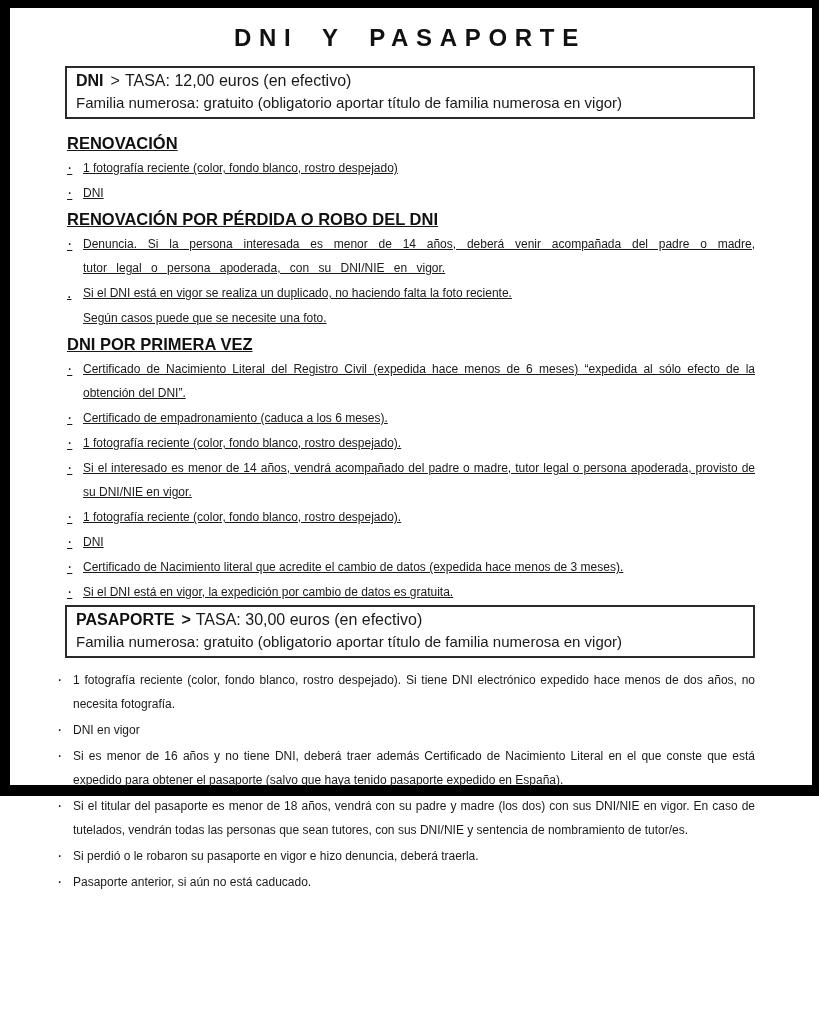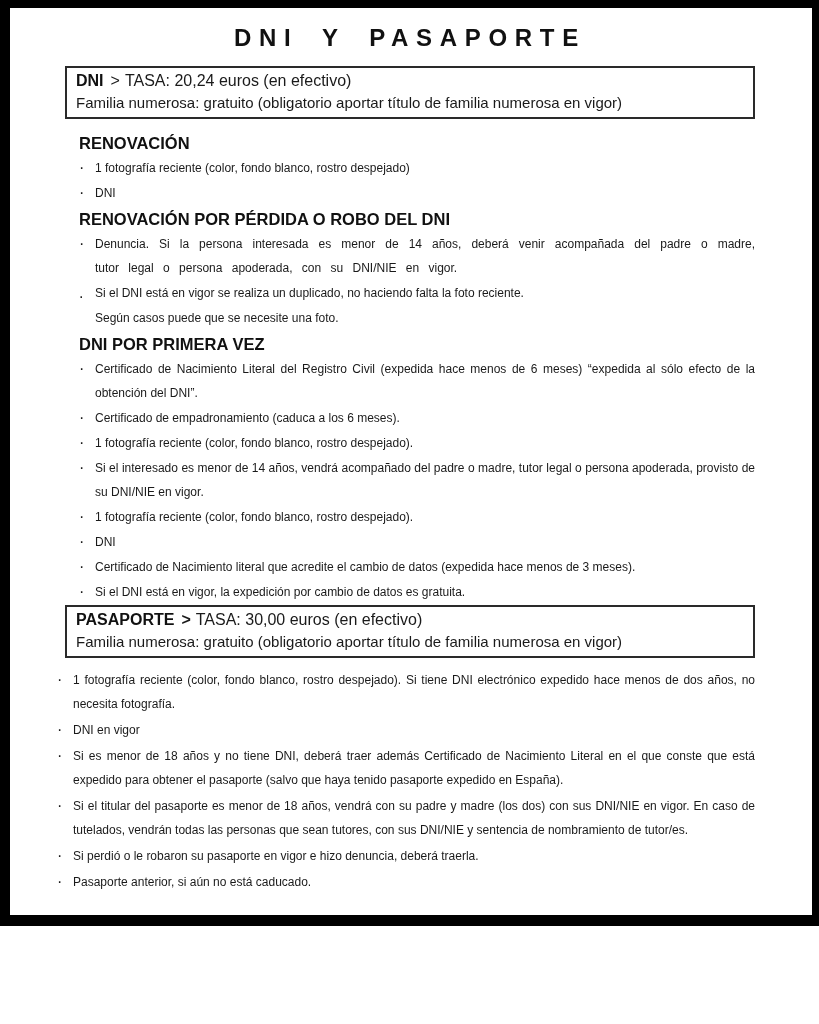--- a/index.html
+++ b/index.html
@@ -4,21 +4,21 @@
 <style>
   html, body { margin: 0; padding: 0; }
   body {
     width: 819px; height: 1024px;
     background: #ffffff;
     overflow: hidden;
     font-family: "Liberation Sans", sans-serif;
   }
   .frame {
     box-sizing: border-box;
-    width: 819px; height: 926px;
+    width: 819px; height: 796px;
     border: solid #000000;
     border-width: 8px 7px 11px 10px;
     background: #ffffff;
   }
   .sheet {
     box-sizing: border-box;
     width: 100%; height: 100%;
     padding: 10px 57px 0 55px;
     color: #1a1a1a;
   }
@@ -37,21 +37,21 @@
     border: 2px solid #2a2a2a;
     padding: 2px 9px 4px 9px;
     margin-top: 12px;
     background: #ffffff;
   }
   .fb-l1 { margin: 0; font-size: 16px; line-height: 22px; }
   .fb-label { font-weight: bold; color: #111111; }
   .fb-arrow { margin: 0 5px 0 7px; }
   .fb-arrow.bold { font-weight: bold; }
   .fb-l2 { margin: 0; font-size: 15px; line-height: 21px; }
-  .dni-content { margin: 12px 0 0 14px; }
+  .dni-content { margin: 12px 0 0 2px; text-decoration: underline; }
   h2.sec {
     font-size: 16.5px;
     font-weight: bold;
     line-height: 24px;
     margin: 2px 0 0 0;
     color: #111111;
   }
   .item { display: flex; margin: 1px 0; }
   .bul {
     flex: 0 0 16px;
@@ -72,21 +72,21 @@
 </head>
 <body>
 
 <div class="frame">
   <main class="sheet">
 
     <h1 class="title">DNI Y PASAPORTE</h1>
 
     <section class="feebox">
       <p class="fb-l1">
-        <span class="fb-label">DNI</span><span class="fb-arrow">&gt;</span><span>TASA: 20,24 euros (en efectivo)</span>
+        <span class="fb-label">DNI</span><span class="fb-arrow">&gt;</span><span>TASA: 12,00 euros (en efectivo)</span>
       </p>
       <p class="fb-l2">Familia numerosa: gratuito (obligatorio aportar título de familia numerosa en vigor)</p>
     </section>
 
     <section class="dni-content">
 
       <h2 class="sec">RENOVACIÓN</h2>
       <div class="item">
         <span class="bul">·</span>
         <span class="txt">1 fotografía reciente (color, fondo blanco, rostro despejado)</span>
@@ -158,21 +158,21 @@
       <div class="item">
         <span class="bul">·</span>
         <span class="txt">1 fotografía reciente (color, fondo blanco, rostro despejado). Si tiene DNI electrónico expedido hace menos de dos años, no necesita fotografía.</span>
       </div>
       <div class="item">
         <span class="bul">·</span>
         <span class="txt">DNI en vigor</span>
       </div>
       <div class="item">
         <span class="bul">·</span>
-        <span class="txt">Si es menor de 18 años y no tiene DNI, deberá traer además Certificado de Nacimiento Literal en el que conste que está expedido para obtener el pasaporte (salvo que haya tenido pasaporte expedido en España).</span>
+        <span class="txt">Si es menor de 16 años y no tiene DNI, deberá traer además Certificado de Nacimiento Literal en el que conste que está expedido para obtener el pasaporte (salvo que haya tenido pasaporte expedido en España).</span>
       </div>
       <div class="item">
         <span class="bul">·</span>
         <span class="txt">Si el titular del pasaporte es menor de 18 años, vendrá con su padre y madre (los dos) con sus DNI/NIE en vigor. En caso de tutelados, vendrán todas las personas que sean tutores, con sus DNI/NIE y sentencia de nombramiento de tutor/es.</span>
       </div>
       <div class="item">
         <span class="bul">·</span>
         <span class="txt">Si perdió o le robaron su pasaporte en vigor e hizo denuncia, deberá traerla.</span>
       </div>
       <div class="item">

